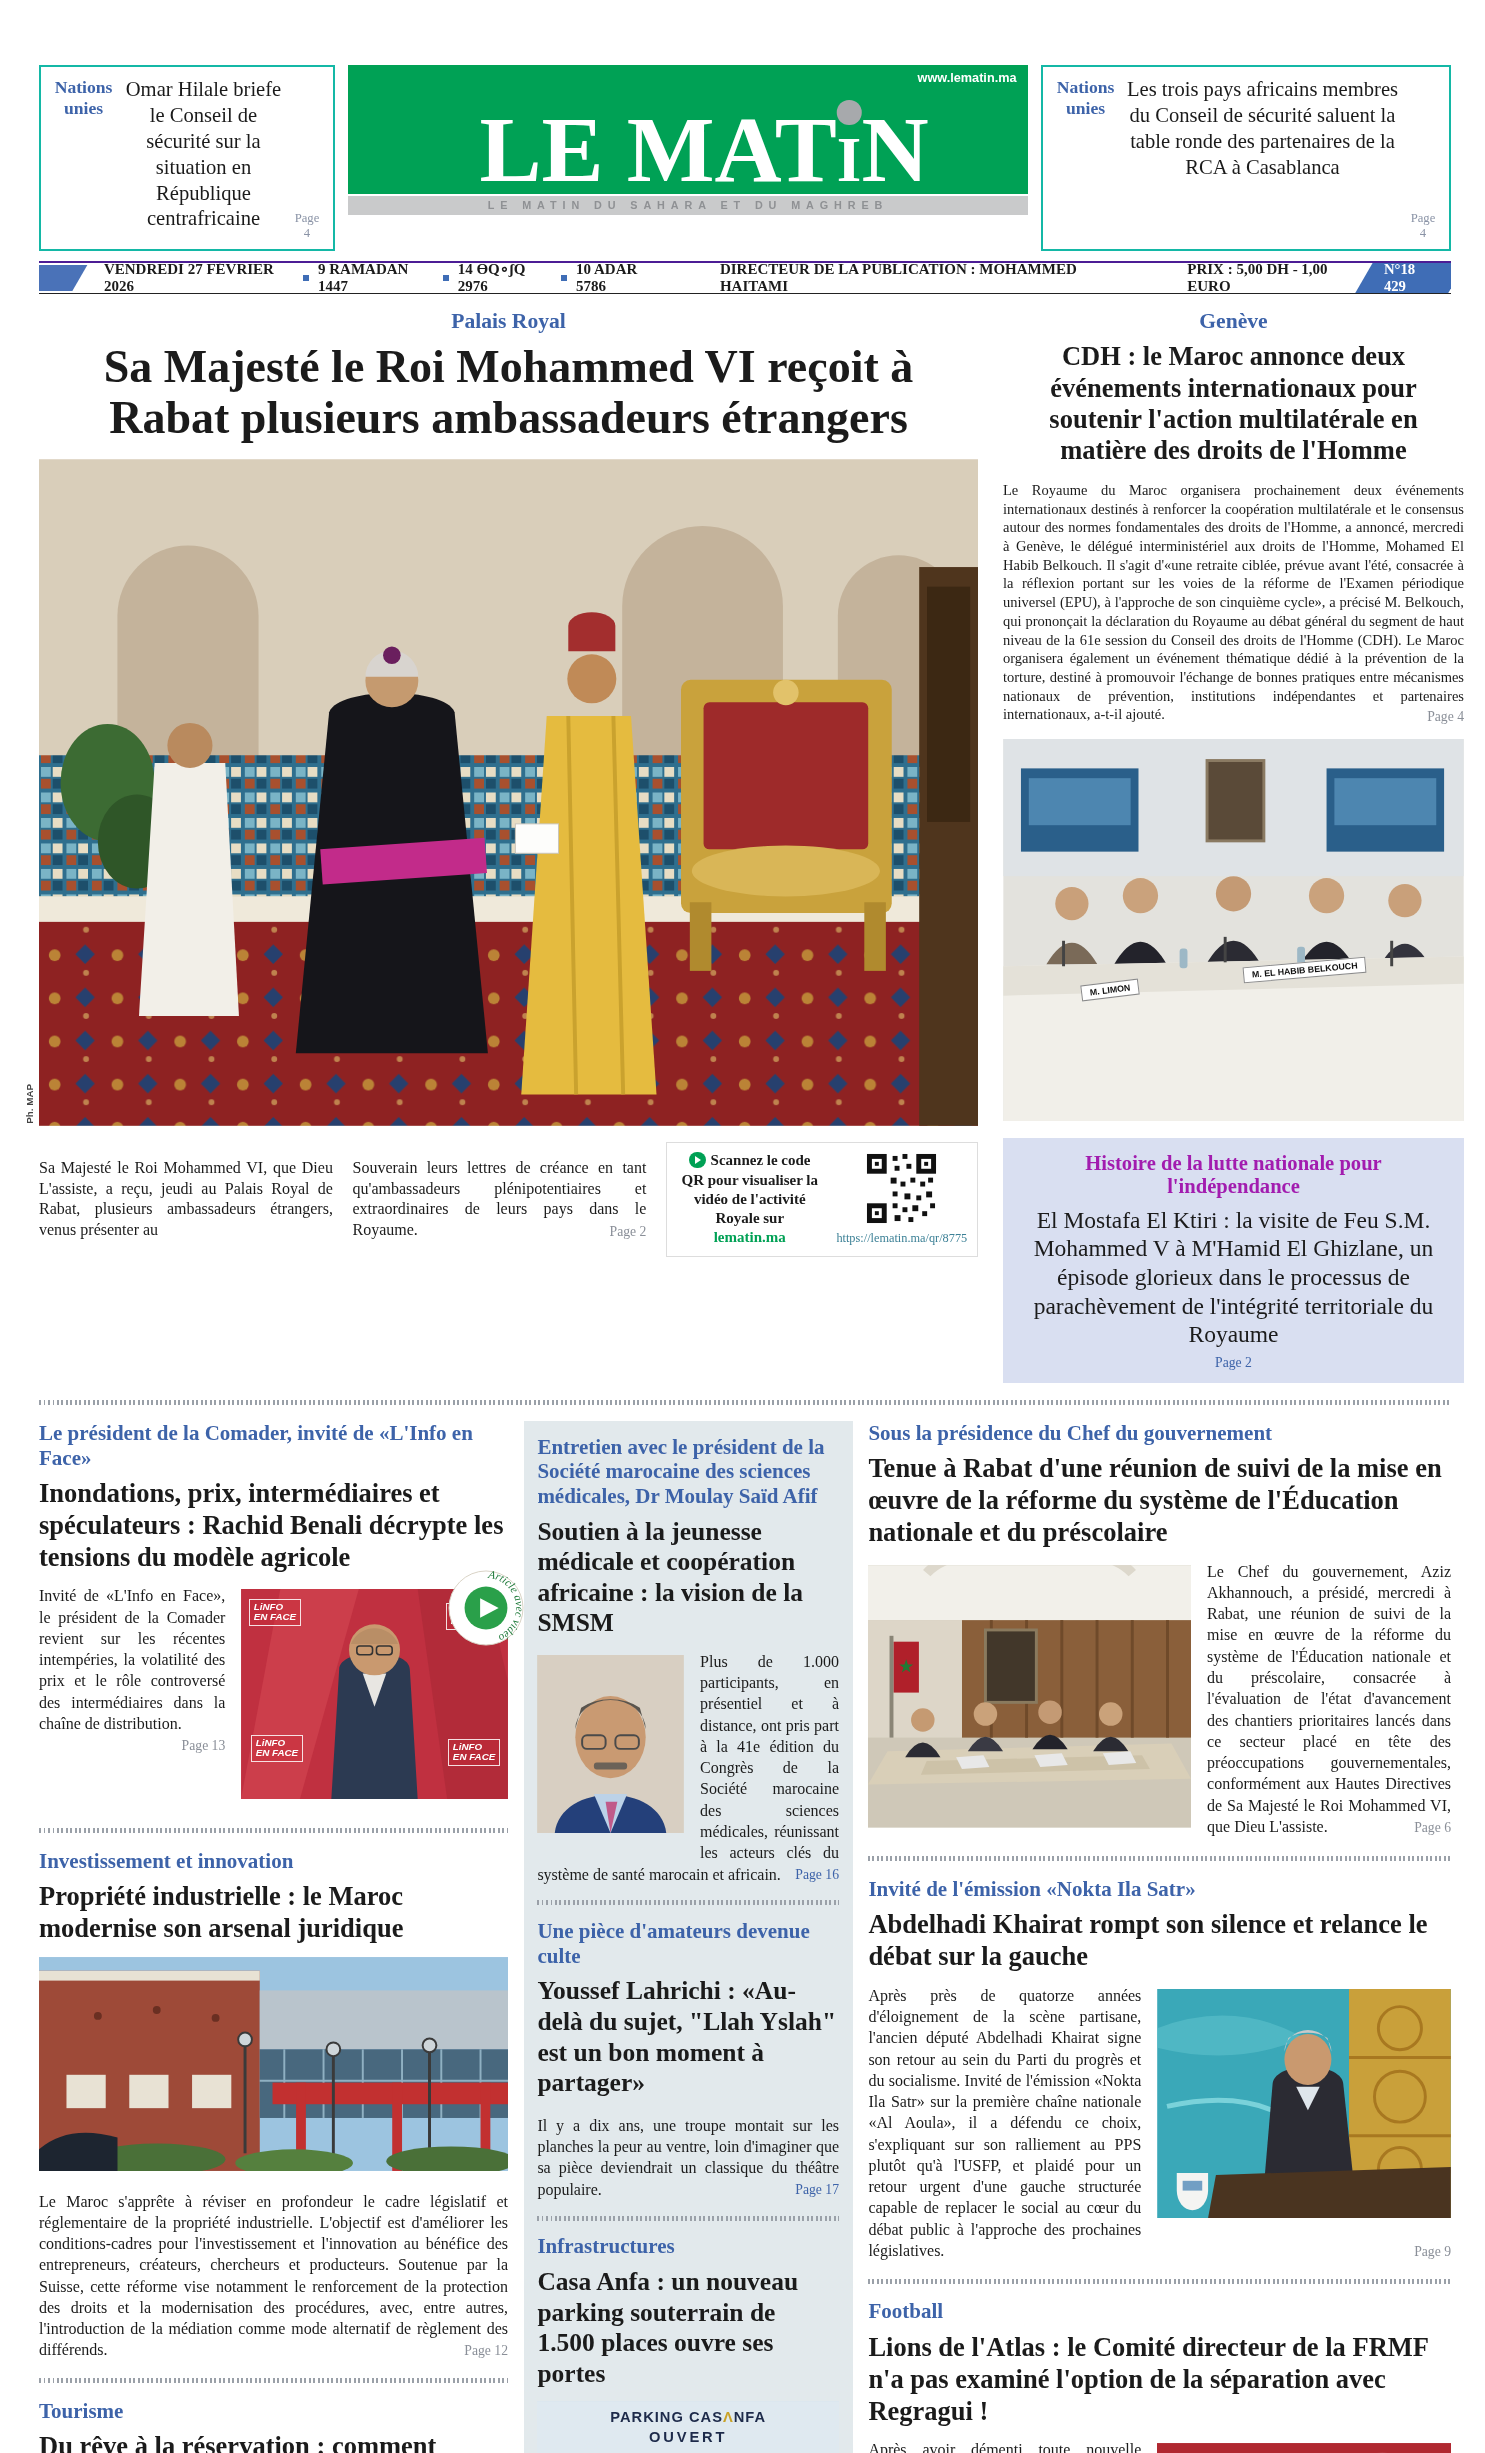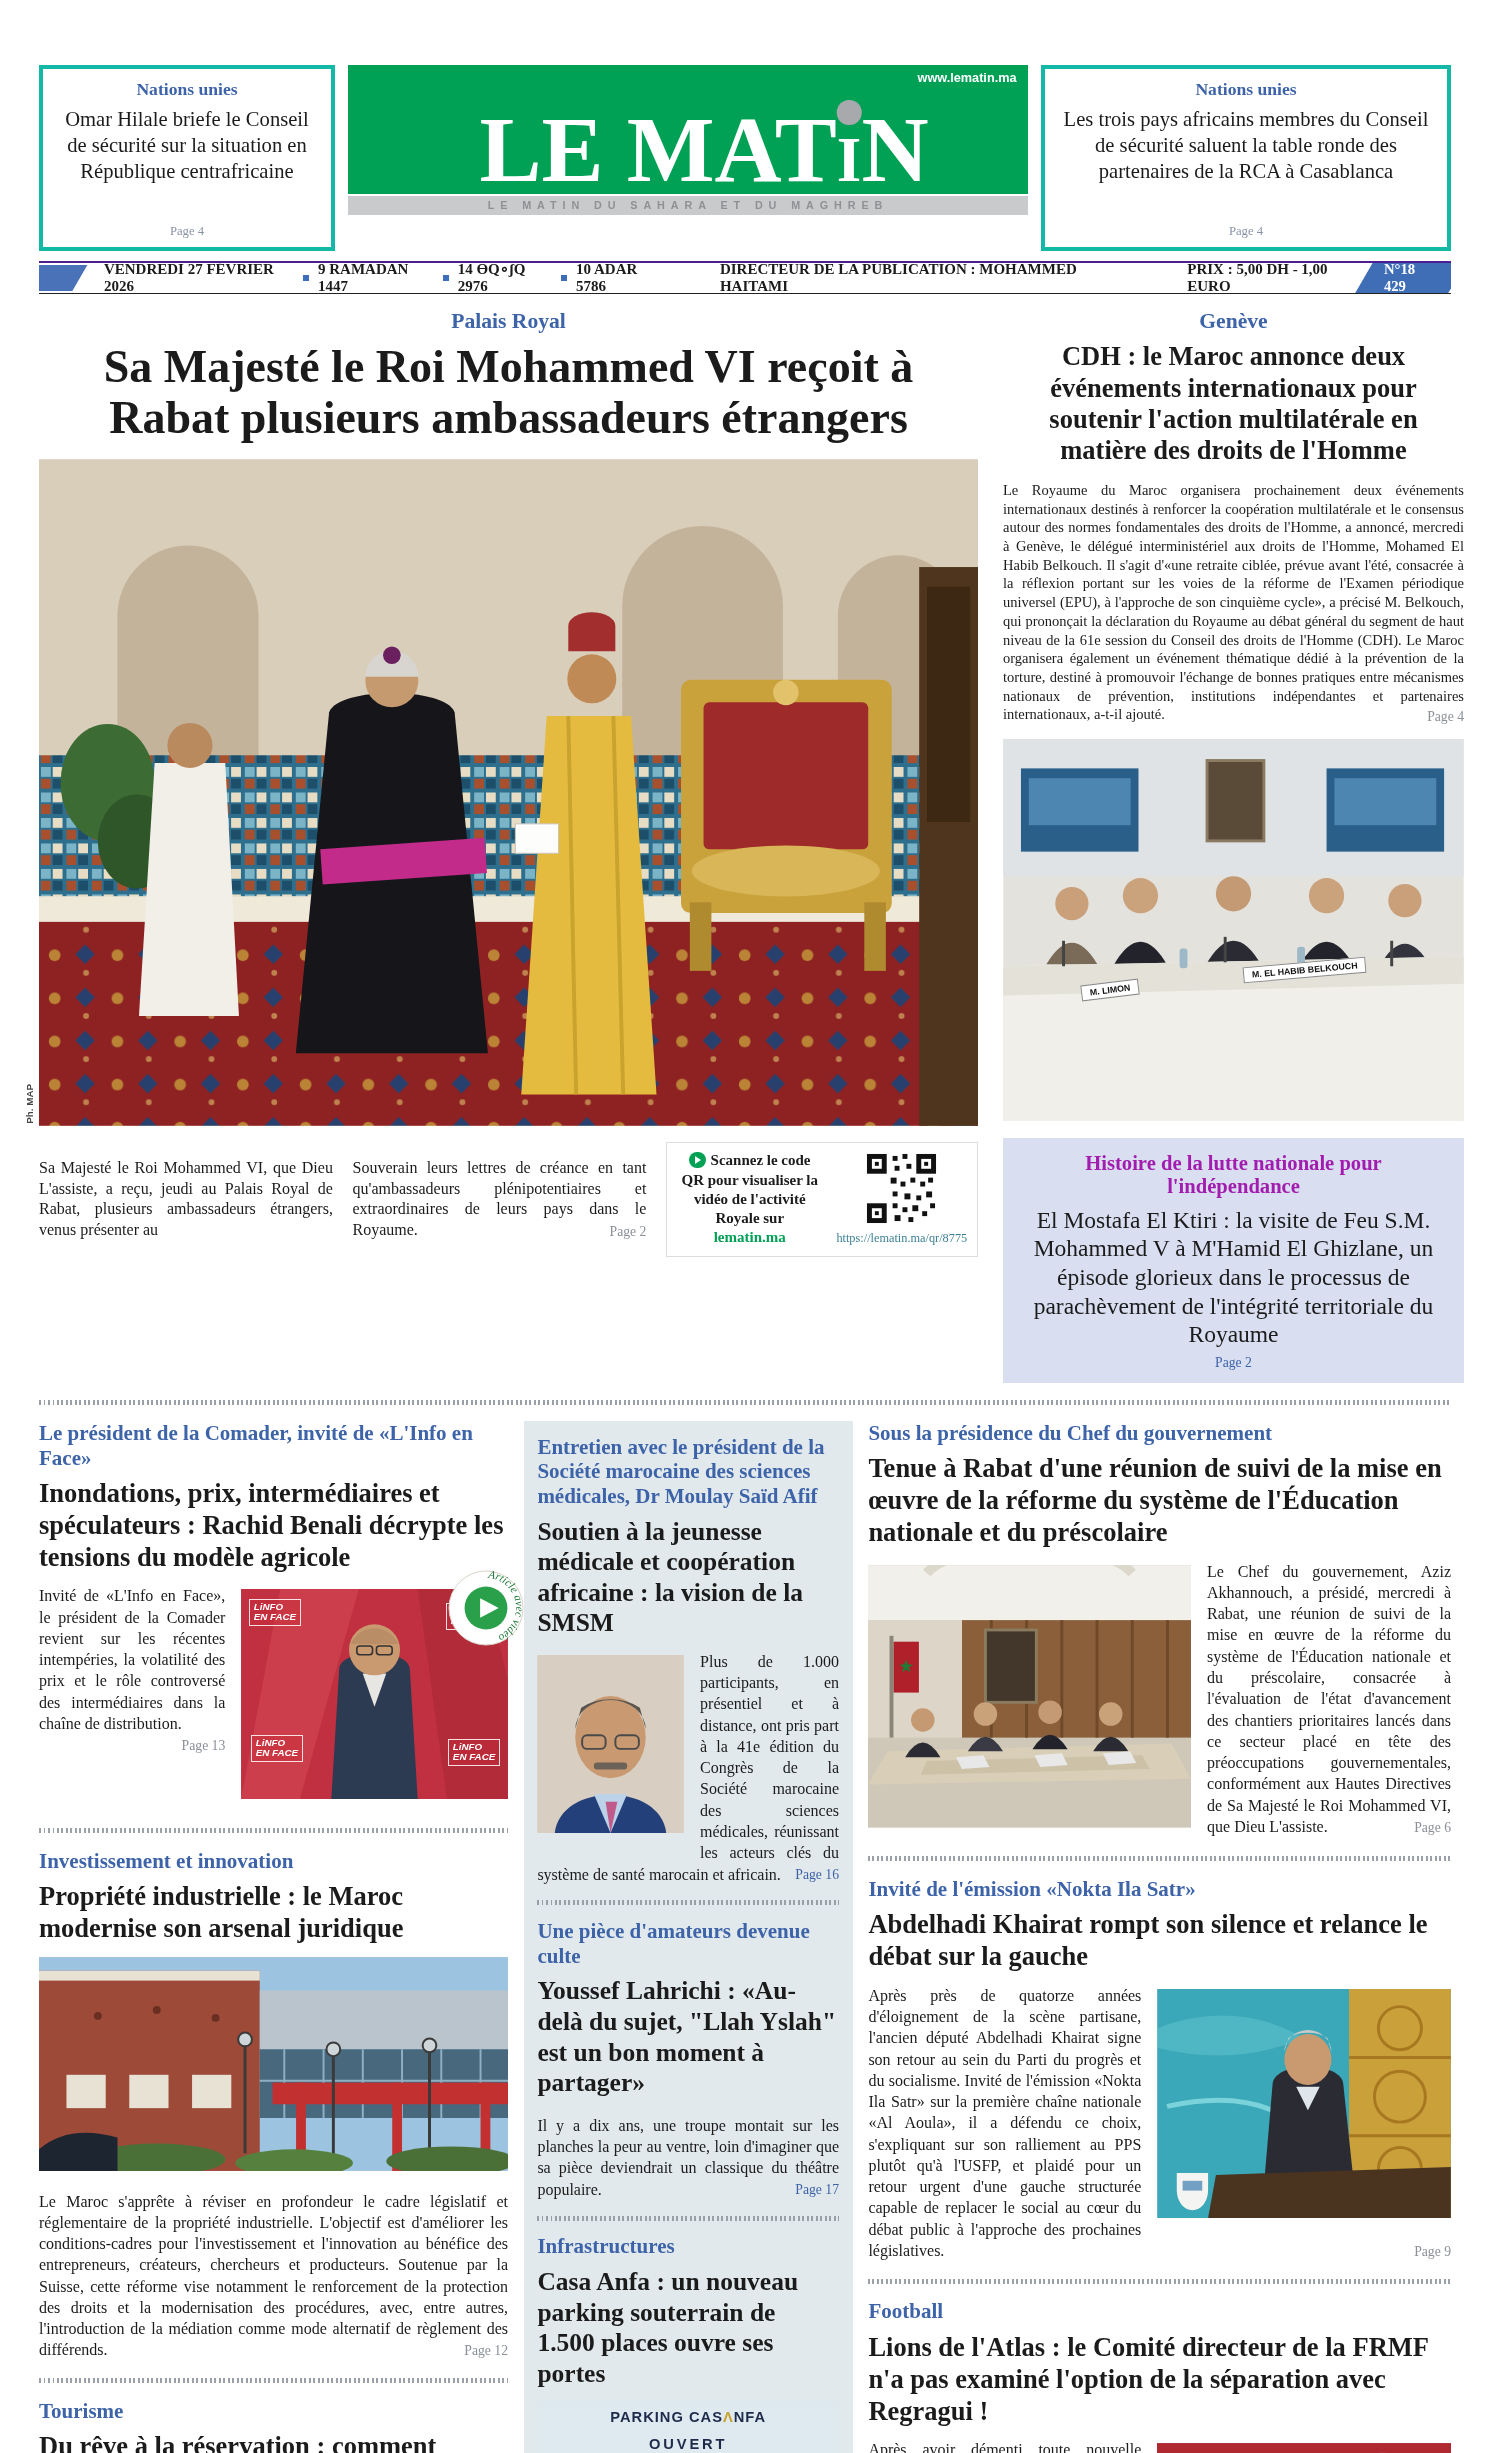--- a/index.html
+++ b/index.html
@@ -4,22 +4,22 @@
 <style>
   * { box-sizing: border-box; }
   html,body { margin:0; padding:0; background:#fff; }
   .page {
     width:1486px; min-height:2453px; margin:0 auto; background:#fff;
     font-family:"Liberation Serif", serif; color:#1b1b1b;
     padding:65px 35px 27.4px 39px; position:relative;
   }
   
   .top-header { display:flex; align-items:stretch; gap:12.7px; height:186px; }
-  .teaser { border:4px solid #14b8a6; padding:9.8px 13.7px 7.8px; text-align:center;
-            display:flex; flex-direction:column; gap:6.9px; }
+  .teaser { border:2px solid #14b8a6; padding:9.8px 13.7px 7.8px; text-align:center;
+            display:flex; flex-direction:row; gap:6.9px; }
   .teaser-left { width:296px; }
   .teaser-right { width:410px; }
   .teaser .t-kicker { color:#3d63a9; font-weight:bold; font-size:17.6px; }
   .teaser .t-headline { font-size:20.6px; line-height:1.26; }
   .teaser .t-page { color:#8a93a6; font-size:12.7px; margin-top:auto; }
   .masthead { flex:1; display:flex; flex-direction:column; }
   .logo-box { background:#00a155; height:129px; position:relative;
               display:flex; align-items:flex-end; justify-content:center; padding-bottom:1px; }
   .logo-site { position:absolute; top:5.9px; right:11.8px; color:#fff; font-weight:bold;
                font-family:"Liberation Sans",sans-serif; font-size:12.7px; }
@@ -93,21 +93,21 @@
   .col-mid .sec-headline { font-size:25.5px; }
   .col-mid .hsep { margin:15.7px 0 13.7px; }
   
   .badge-video { position:absolute; top:-19.6px; right:-15.7px; }
   
   .anfa-fig { position:relative; }
   .anfa-overlay { position:absolute; top:7.8px; left:0; right:0; text-align:center; color:#1d2a4a;
                   font-family:"Liberation Sans",sans-serif; }
   .anfa-t1 { font-weight:bold; font-size:14.7px; letter-spacing:1px; }
   .anfa-gold { color:#c9a227; }
-  .anfa-t2 { font-weight:bold; font-size:14.7px; letter-spacing:2.9px; margin-top:11px; }
+  .anfa-t2 { font-weight:bold; font-size:14.7px; letter-spacing:2.9px; margin-top:4px; }
   .anfa-access { font-size:9.3px; font-weight:bold; line-height:1.35; margin-top:7.8px; }
   .anfa-pin { display:inline-block; width:8.8px; height:11.8px; }
   
   .linfo-chip { position:absolute; color:#fff; font-family:"Liberation Sans",sans-serif; font-weight:bold;
                 font-style:italic; font-size:9.8px; line-height:1.05; text-align:left;
                 border:1px solid rgba(255,255,255,.85); padding:2px 3.9px; background:rgba(200,40,55,.35); }
 </style>
 </head>
 <body>
 

